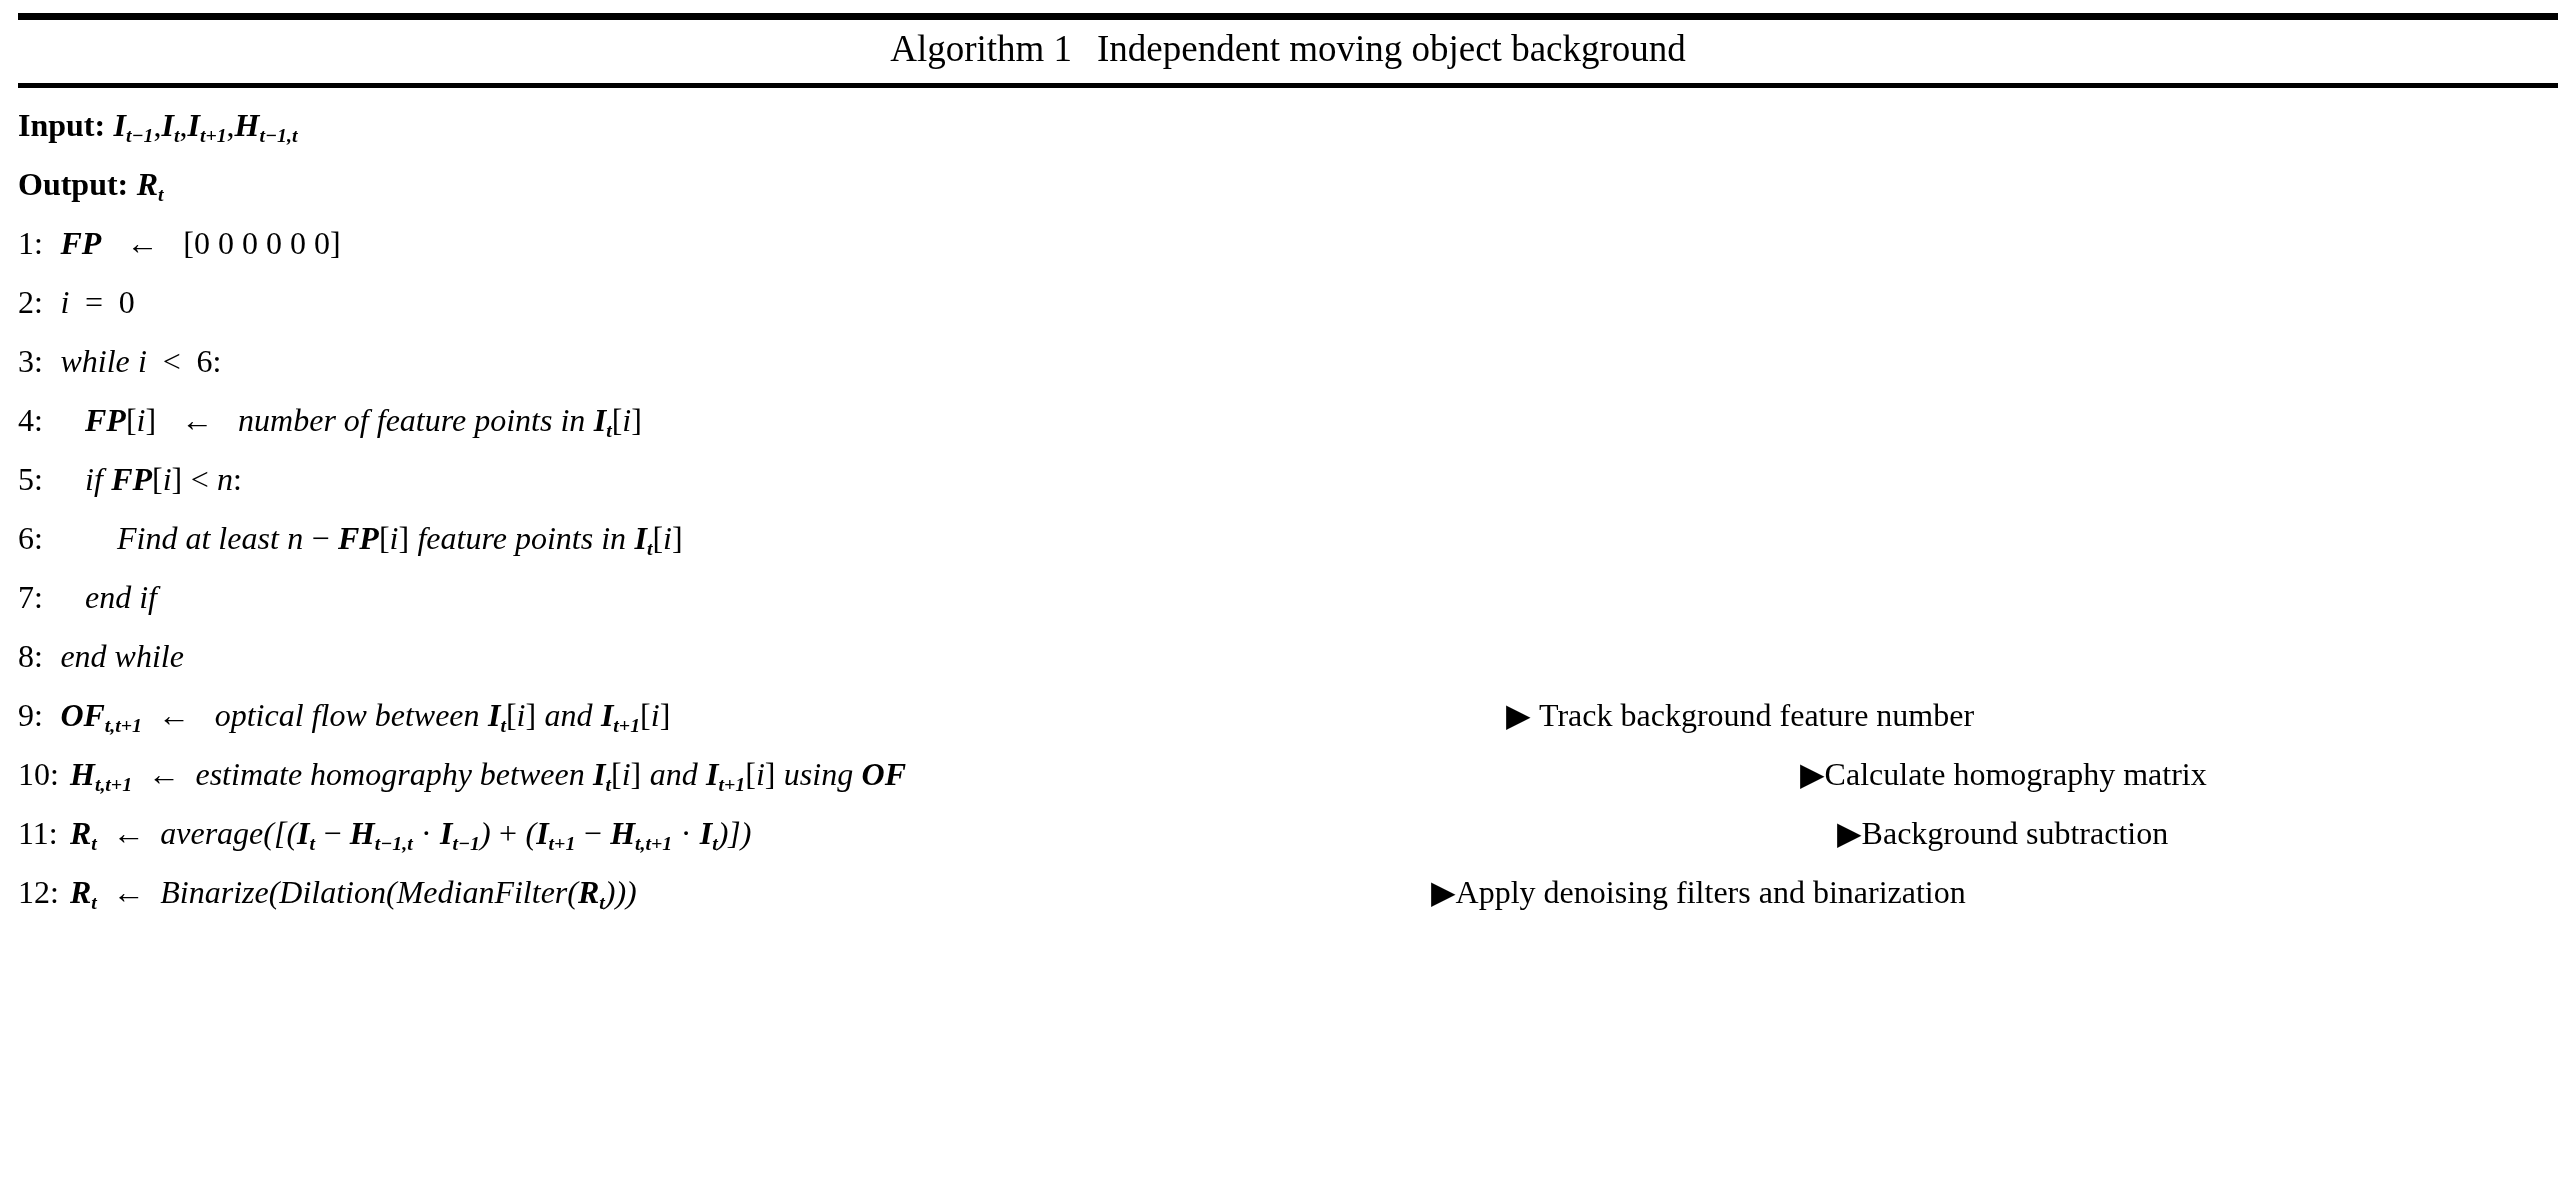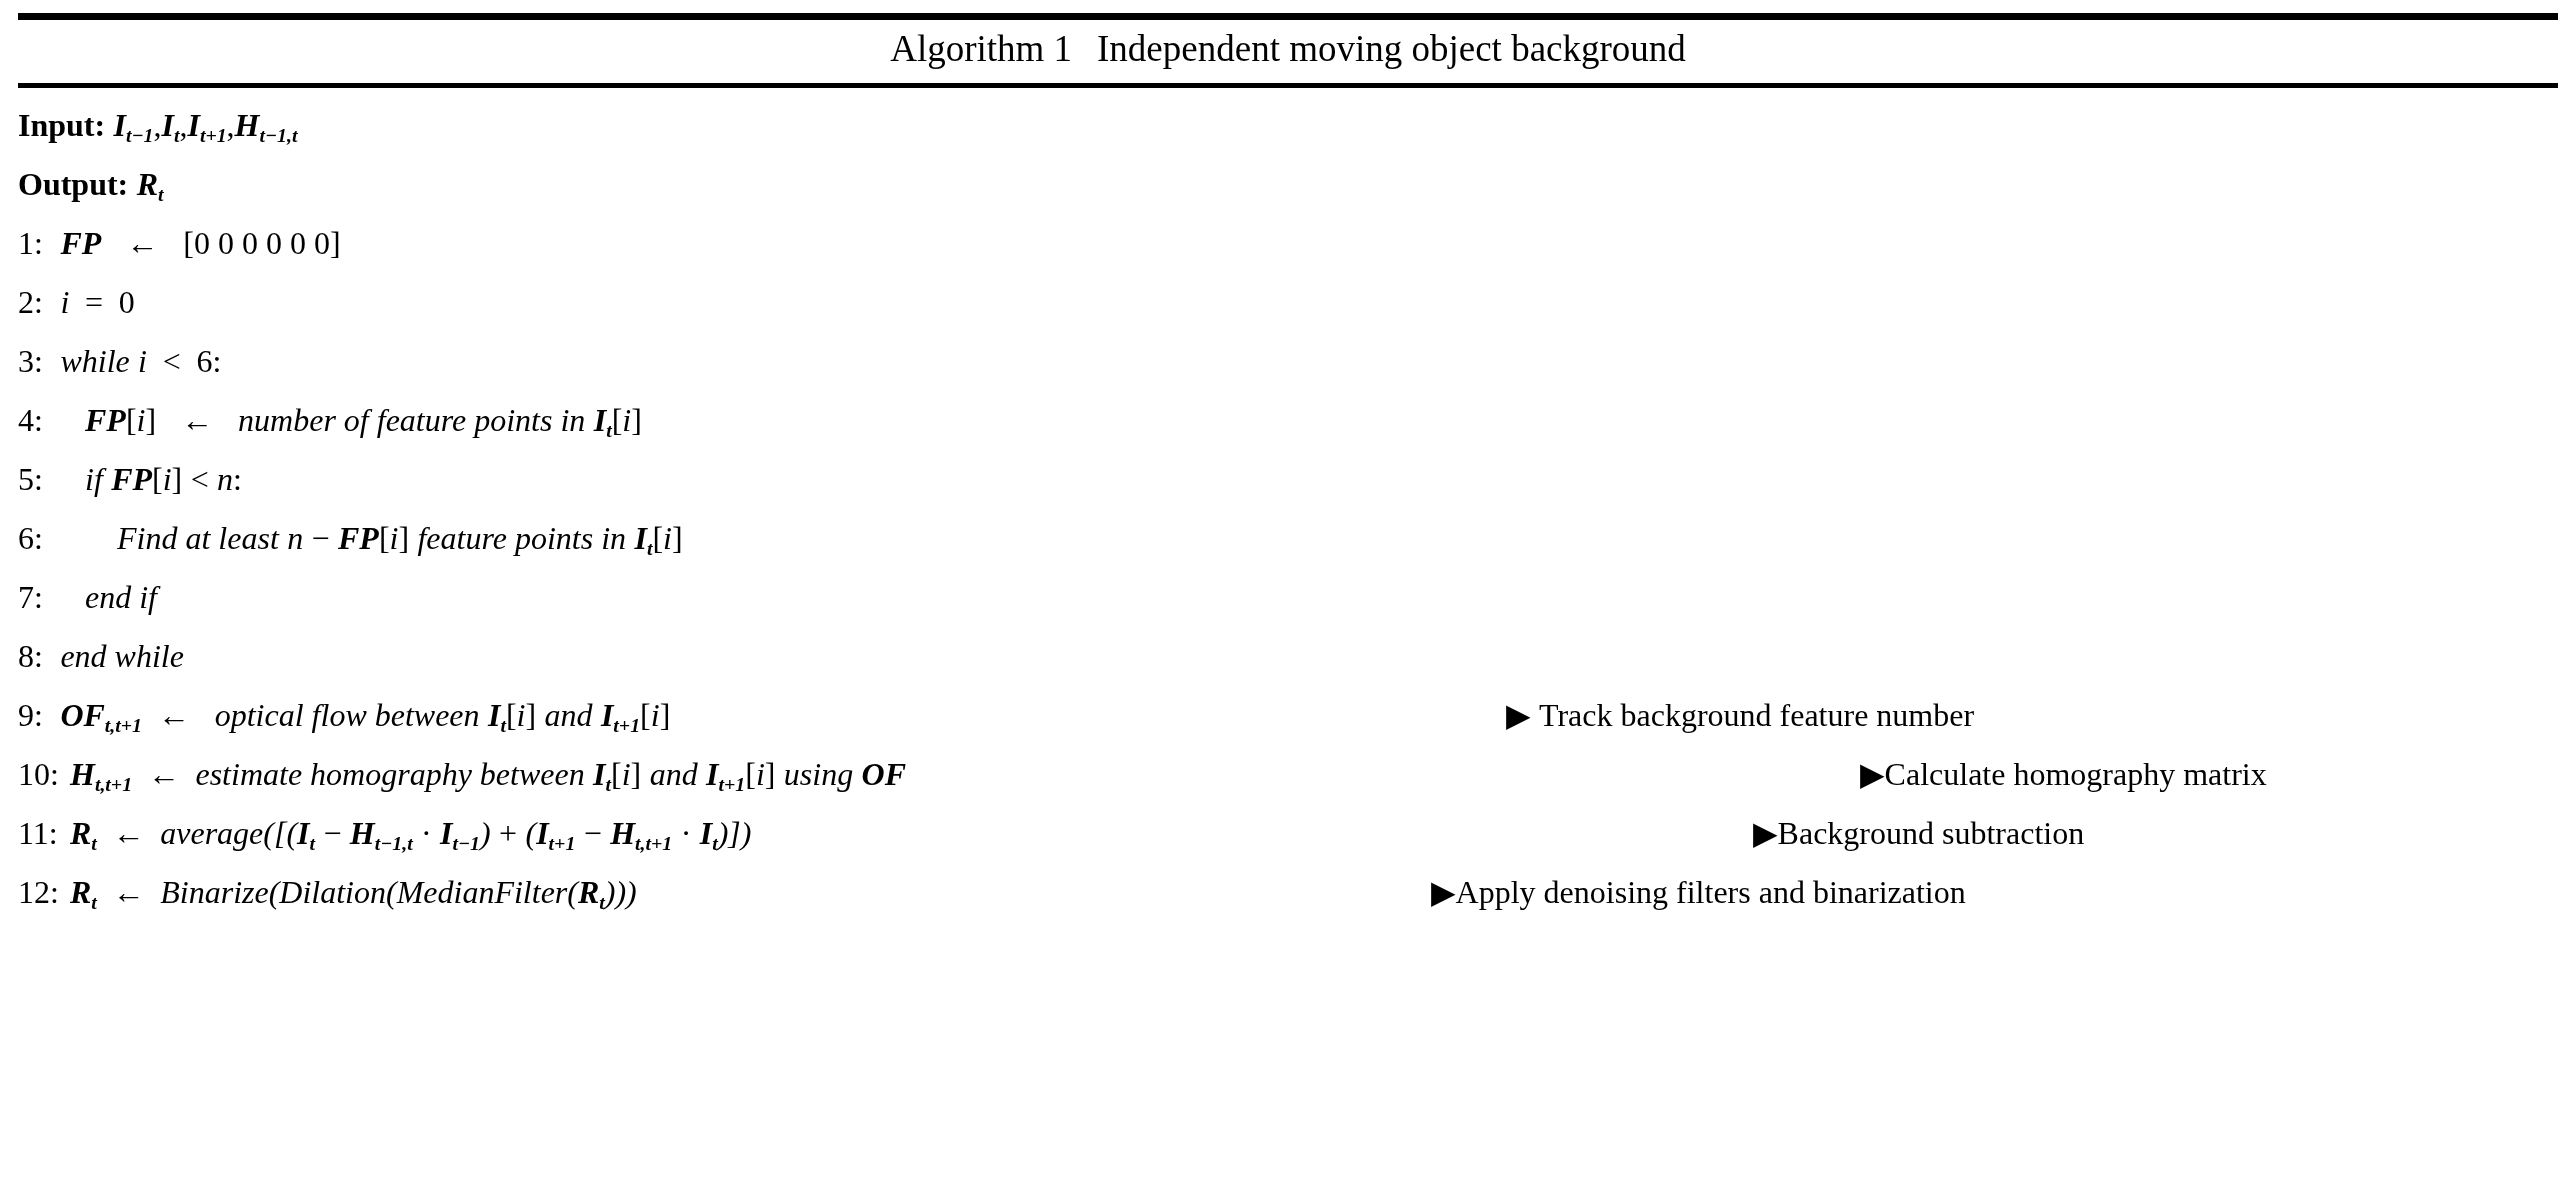--- a/index.html
+++ b/index.html
@@ -95,22 +95,22 @@
     font-style: normal;
     font-weight: normal;
     white-space: nowrap;
   }
   .tri {
     font-style: normal;
     font-weight: normal;
   }
 
   .c9  { left: 1488px; }
-  .c10 { left: 1842px; }
-  .c11 { left: 1735px; }
+  .c10 { left: 1782px; }
+  .c11 { left: 1819px; }
   .c12 { left: 1413px; }
 
   .sp-s { display: inline-block; width: 8.4px; }
   .sp-m { display: inline-block; width: 15.7px; }
   .sp-l { display: inline-block; width: 25px; }
 </style>
 </head>
 <body>
 
 <div id="algorithm-box">

